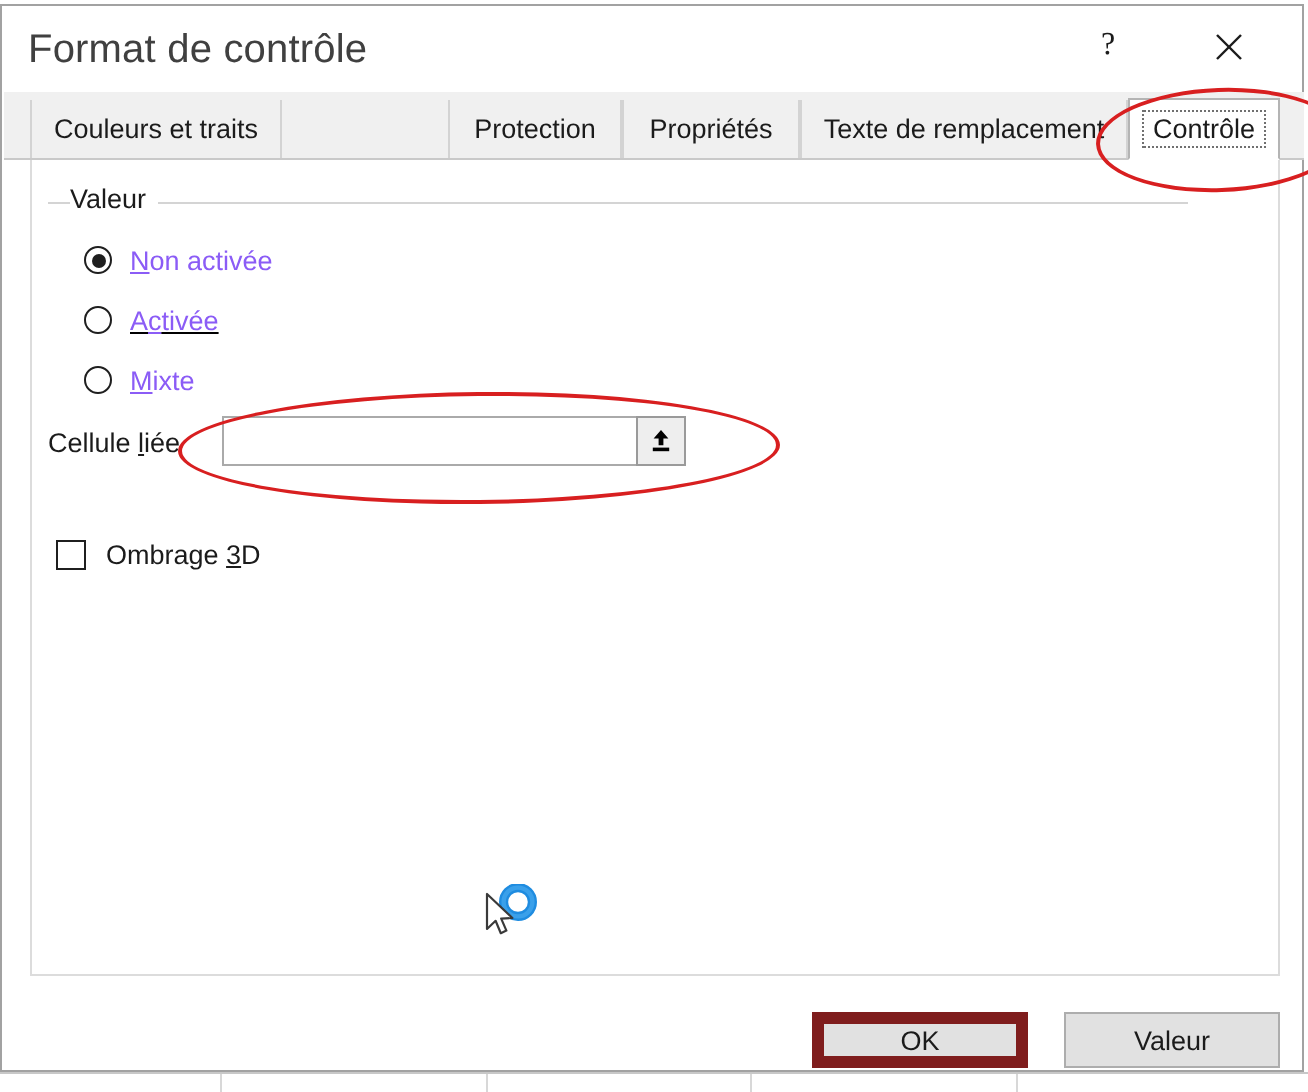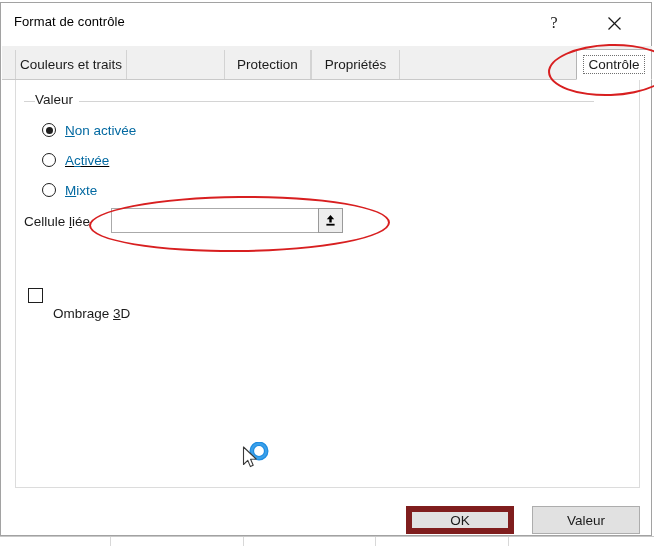--- a/index.html
+++ b/index.html
@@ -49,22 +49,22 @@
   
   #titlebar {
     position: relative;
     height: 43px;
     background: #ffffff;
   }
   #title-text {
     position: absolute;
     left: 13px;
     top: 11px;
-    font-size: 13px;
-    color: #000000;
+    font-size: 20px;
+    color: #404040;
     letter-spacing: .1px;
     white-space: nowrap;
   }
   .titlebtn {
     position: absolute;
     top: 0;
     width: 46px;
     height: 40px;
     display: flex;
     align-items: center;
@@ -104,21 +104,20 @@
     border-left: 1px solid #d3d3d3;
     border-right: 1px solid #d3d3d3;
   }
   .tab.selected {
     background: #ffffff;
     border: 1px solid #b4b4b4;
     border-bottom: 1px solid #ffffff;
     height: 31px;
     top: 3px;
     z-index: 4;
-    margin-left: 12px;
   }
   .tab.selected .tablabel {
     border: 1px dotted #707070;
     padding: 1px 4px;
   }
   .tab .tablabel { padding: 1px 4px; }
 
   
   #panel {
     position: absolute;
@@ -175,21 +174,21 @@
     position: absolute;
     left: 50%; top: 50%;
     width: 7px; height: 7px;
     margin: -3.5px 0 0 -3.5px;
     border-radius: 50%;
     background: #1f1f1f;
   }
   .radio-label {
     margin-left: 9px;
     font-size: 13.5px;
-    color: #0369a1;
+    color: #8b5cf6;
     white-space: nowrap;
   }
   .acc { text-decoration: underline; }
 
   
   #cell-label {
     position: absolute;
     left: 8px;
     top: 134px;
     font-size: 13.5px;
@@ -250,21 +249,20 @@
     border: 1.5px solid #1f1f1f;
     background: #ffffff;
     box-sizing: border-box;
     flex: 0 0 auto;
   }
   #shadow-label {
     margin-left: 10px;
     font-size: 13.5px;
     color: #1b1b1b;
     white-space: nowrap;
-    margin-top: 36px;
   }
 
   
   .dlgbtn {
     position: absolute;
     width: 108px;
     height: 28px;
     font-family: "Liberation Sans", sans-serif;
     font-size: 13.5px;
     color: #1b1b1b;
@@ -337,28 +335,31 @@
 
     <button id="close-btn" class="titlebtn">
       <svg width="15" height="15" viewBox="0 0 15 15" aria-hidden="true">
         <line x1="1.5" y1="1.5" x2="13.5" y2="13.5" stroke="#1b1b1b" stroke-width="1.2"></line>
         <line x1="13.5" y1="1.5" x2="1.5" y2="13.5" stroke="#1b1b1b" stroke-width="1.2"></line>
       </svg>
     </button>
   </div>
 
   <div id="tabstrip">
-    <div class="tab" style="left:13px;width:112px;">
+    <div class="tab" style="left:13px;width:126px;">
       <span class="tablabel">Couleurs et traits</span>
     </div>
     <div class="tab" style="left:222px;width:87px;">
       <span class="tablabel">Protection</span>
     </div>
     <div class="tab" style="left:309px;width:89px;text-align:right;">
       <span class="tablabel">Propriétés</span>
+    </div>
+    <div class="tab" style="left:398px;width:164px;">
+      <span class="tablabel">Texte de remplacement</span>
     </div>
     <div class="tab selected" style="left:562px;width:76px;">
       <span class="tablabel">Contrôle</span>
     </div>
   </div>
 
   <div id="panel">
 
     <div id="group-line"></div>
     <div id="group-legend">Valeur</div>

